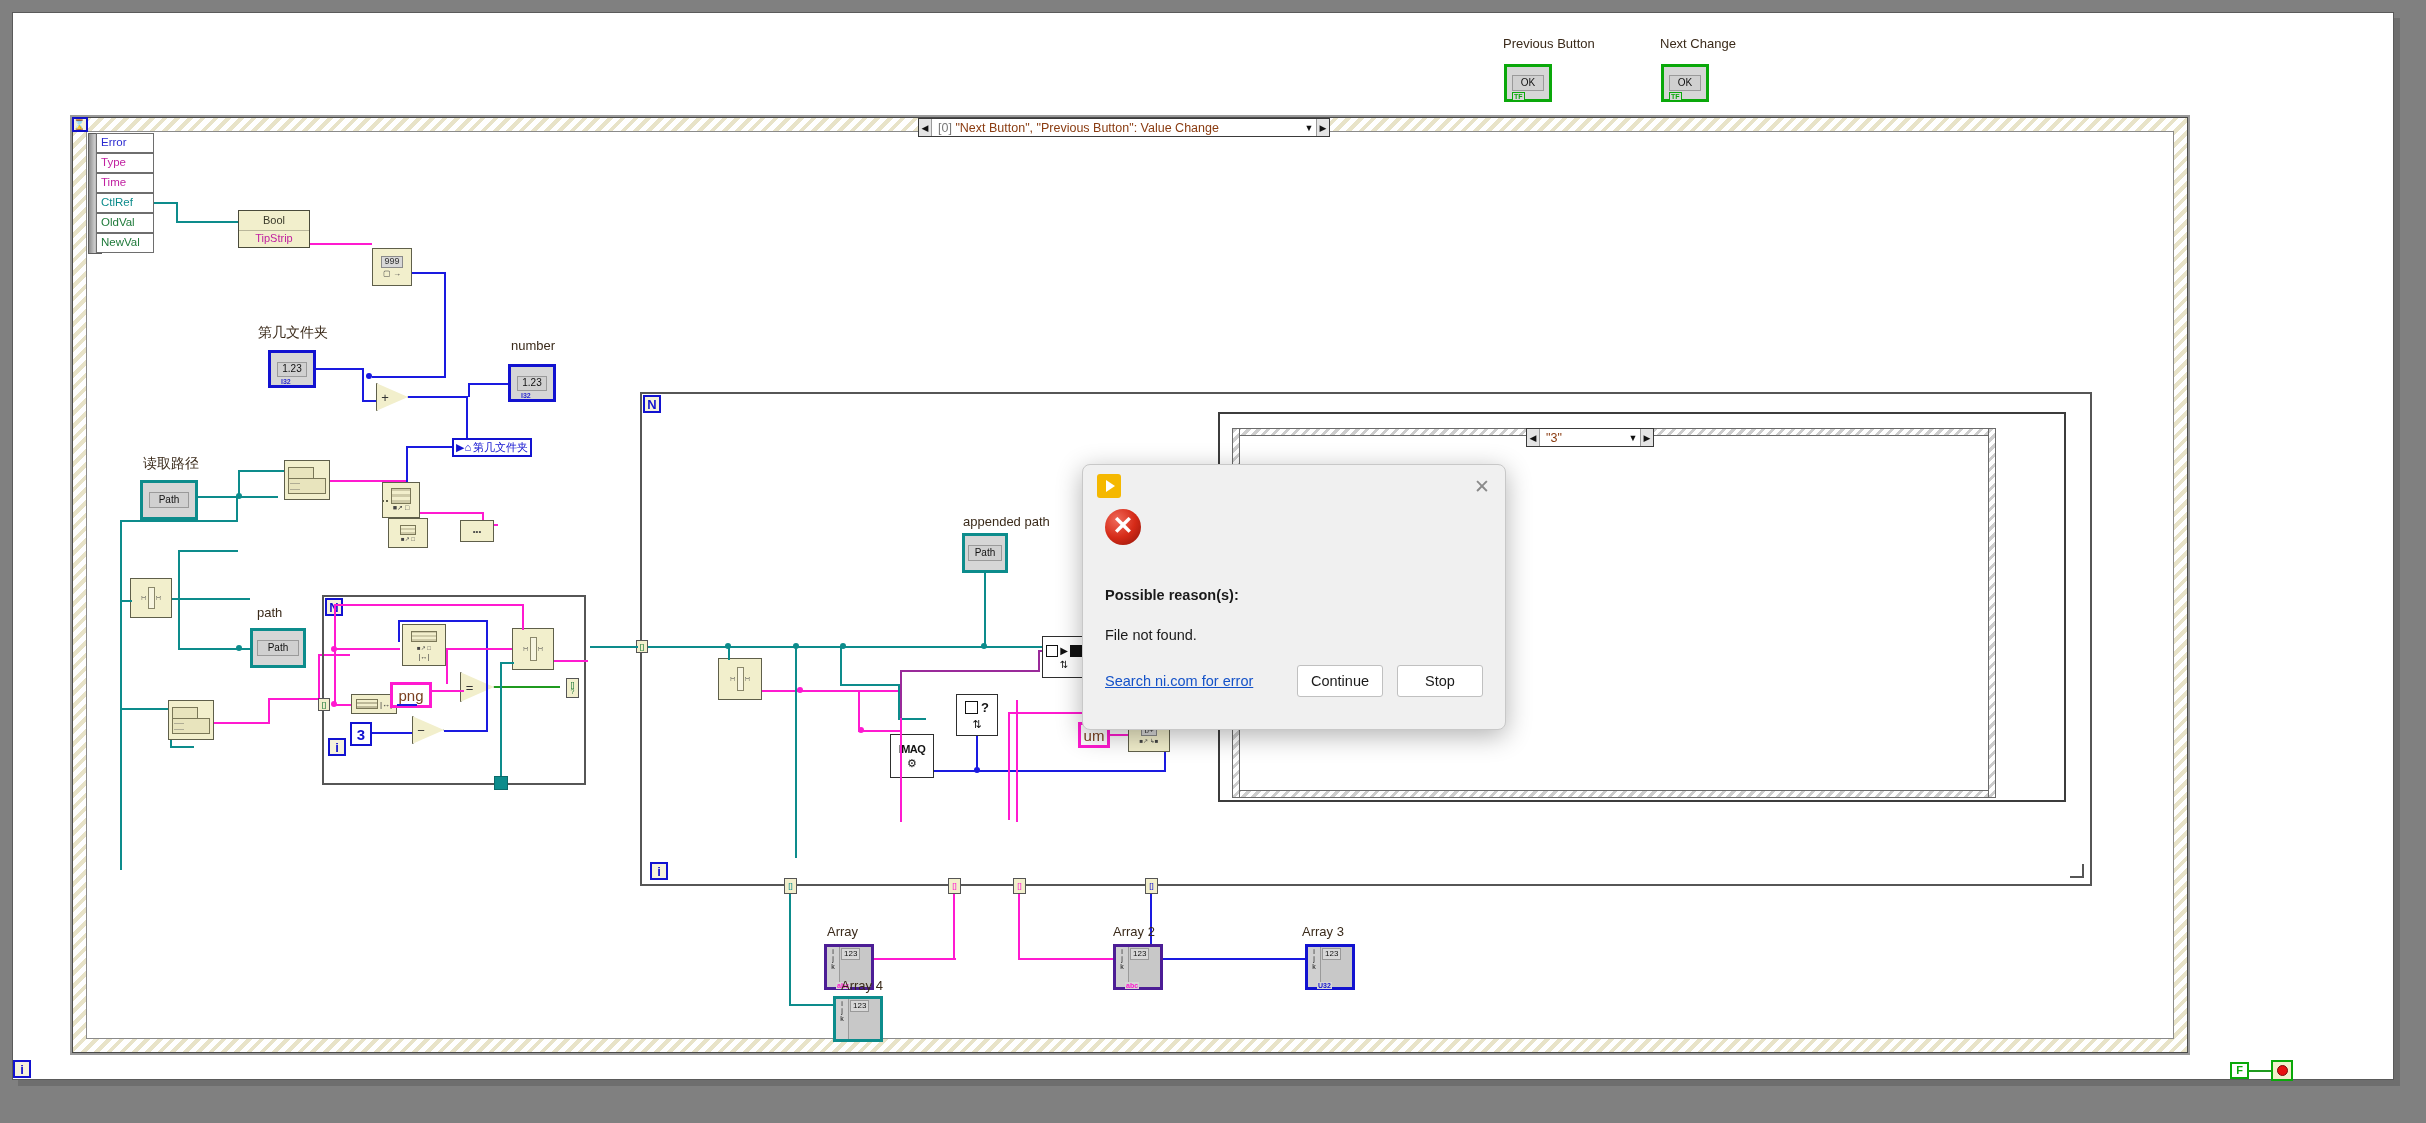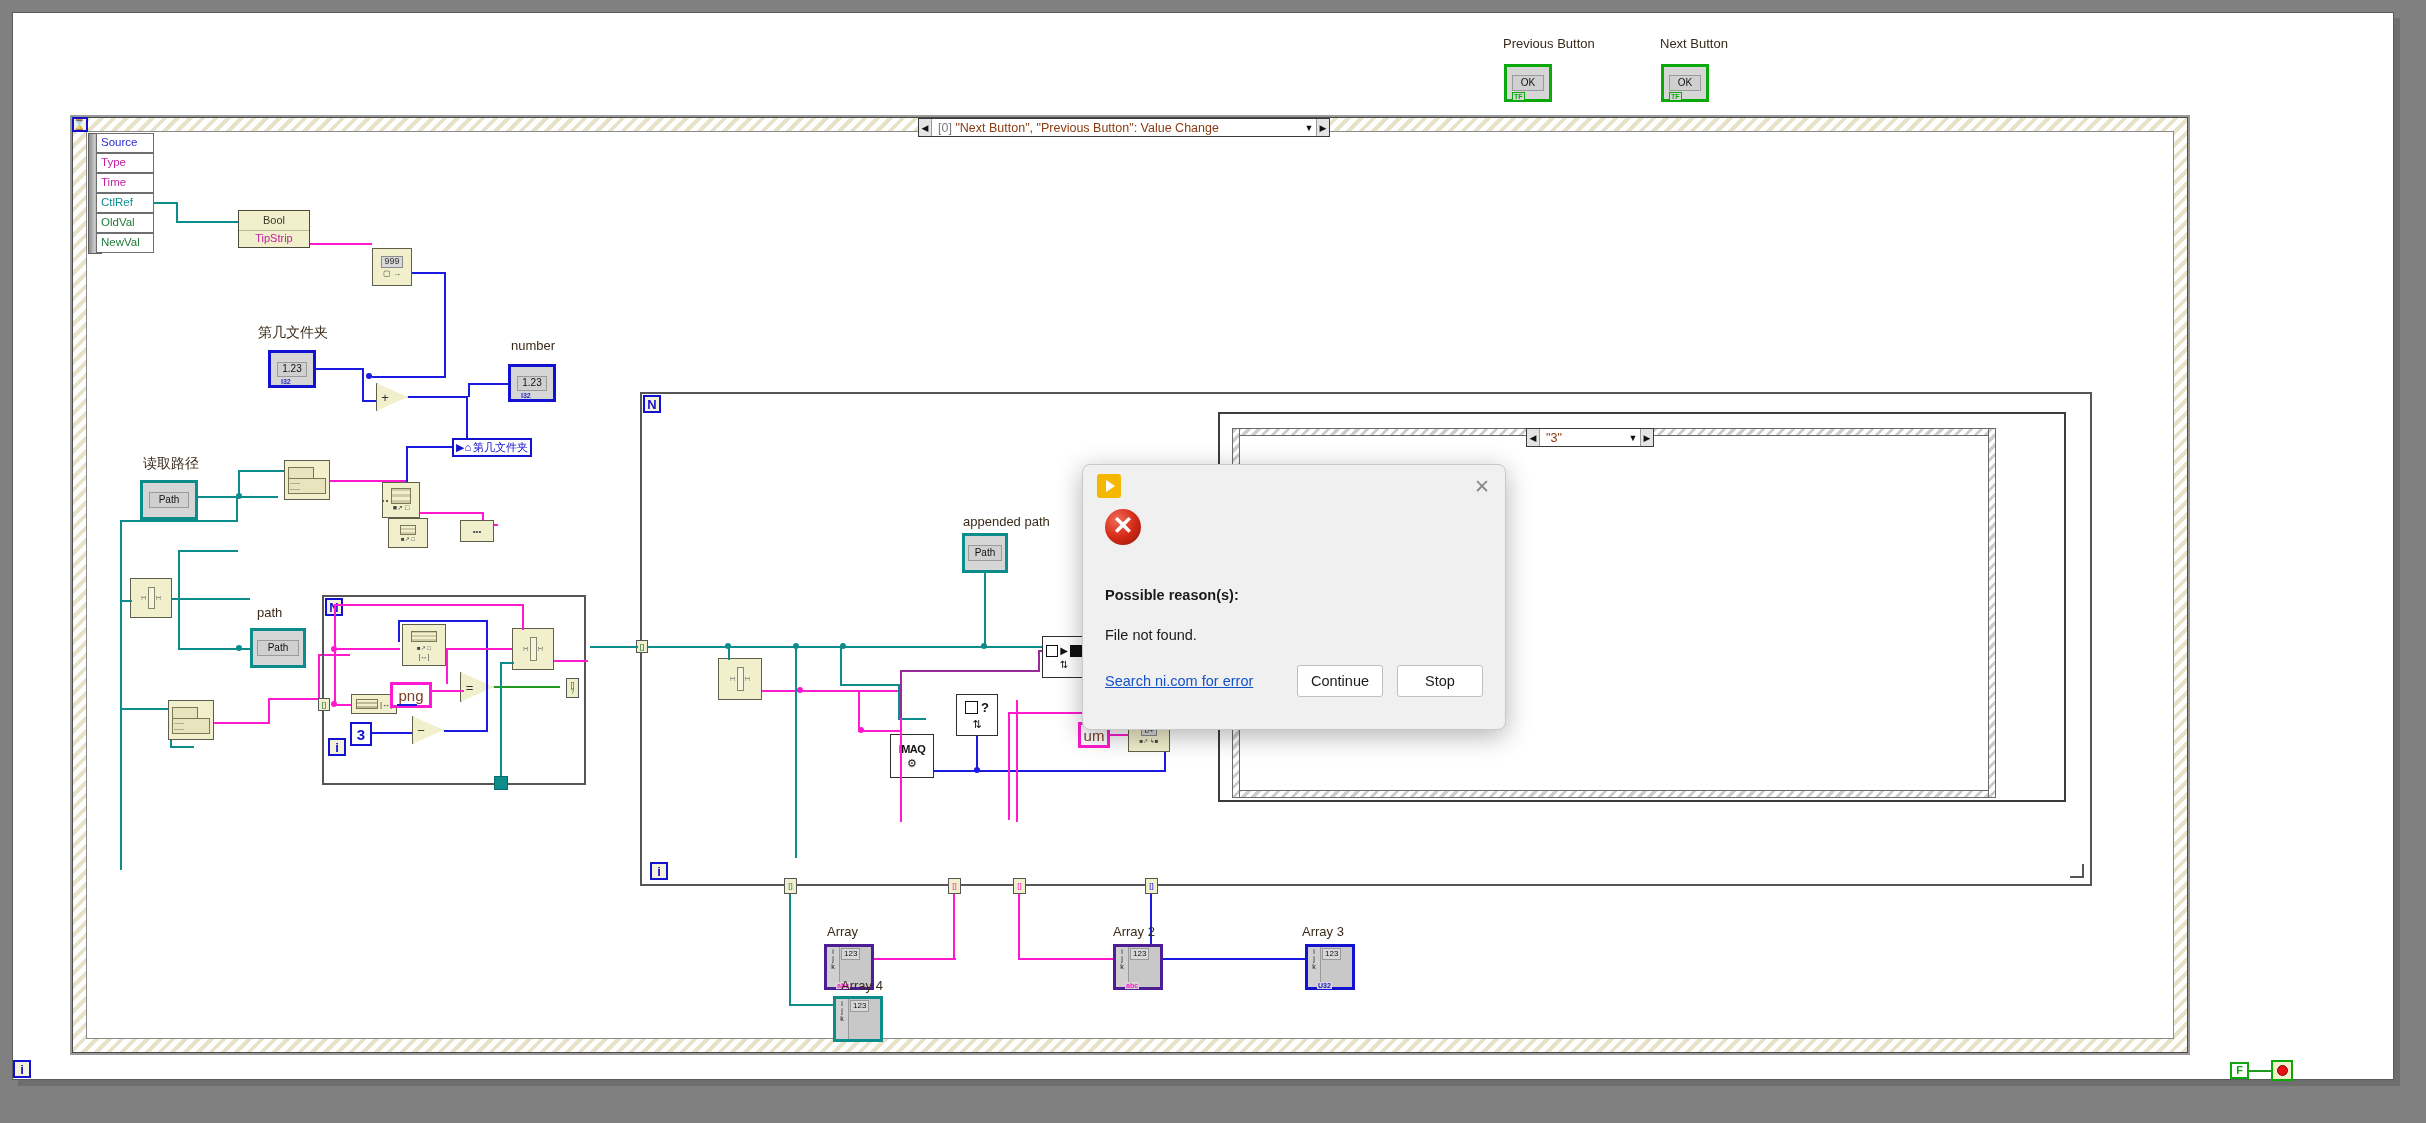--- a/index.html
+++ b/index.html
@@ -380,21 +380,21 @@
   <div class="win-shadow"></div>
   <div class="win-shadow-r"></div>
   <div class="win-frame"></div>
 
   <div class="ctl-label" style="left:1503px; top:36px;">Previous Button</div>
   <div class="ctl green" style="left:1504px; top:64px; width:48px; height:38px;">
     <div class="face" style="width:32px;height:16px;">OK</div>
   </div>
   <div class="ctl-type" style="left:1512px; top:92px; border:1px solid #0aa80a; color:#0aa80a;">TF</div>
 
-  <div class="ctl-label" style="left:1660px; top:36px;">Next Button</div>
+  <div class="ctl-label" style="left:1660px; top:36px;">Next Change</div>
   <div class="ctl green" style="left:1661px; top:64px; width:48px; height:38px;">
     <div class="face" style="width:32px;height:16px;">OK</div>
   </div>
   <div class="ctl-type" style="left:1669px; top:92px; border:1px solid #0aa80a; color:#0aa80a;">TF</div>
 
   <div class="loop" style="left:70px; top:115px; width:2120px; height:940px; border-color:#9a9a9a;"></div>
   <div class="loop-i" style="left:13px; top:1060px;">i</div>
   <div class="bconst" style="left:2230px; top:1062px; width:19px;height:17px;">F</div>
   <div class="wire w-green" style="left:2249px; top:1070px; width:22px; height:2px;"></div>
   <div class="stopbtn" style="left:2271px; top:1060px; width:22px;height:21px;">
@@ -409,21 +409,21 @@
     <div class="arrow">◀</div>
     <div class="lbl">
       <span class="idx">[0]</span>
       <span>"Next Button", "Previous Button": Value Change</span>
     </div>
     <div class="drop">▼</div>
     <div class="arrow r">▶</div>
   </div>
 
   <div class="evt-term-bar" style="left:88px; top:133px; width:14px; height:121px;"></div>
-  <div class="term" style="left:96px; top:133px; width:58px; height:20px;">Source</div>
+  <div class="term" style="left:96px; top:133px; width:58px; height:20px;">Error</div>
   <div class="term" style="left:96px; top:153px; width:58px; height:20px; color:#c020a0;">Type</div>
   <div class="term" style="left:96px; top:173px; width:58px; height:20px; color:#c020a0;">Time</div>
   <div class="term" style="left:96px; top:193px; width:58px; height:20px; color:#0d8c8c;">CtlRef</div>
   <div class="term green" style="left:96px; top:213px; width:58px; height:20px;">OldVal</div>
   <div class="term green" style="left:96px; top:233px; width:58px; height:20px;">NewVal</div>
 
   <div class="wire w-teal" style="left:154px; top:202px; width:24px; height:2px;"></div>
   <div class="wire w-teal" style="left:176px; top:202px; width:2px; height:21px;"></div>
   <div class="wire w-teal" style="left:176px; top:221px; width:62px; height:2px;"></div>
 

